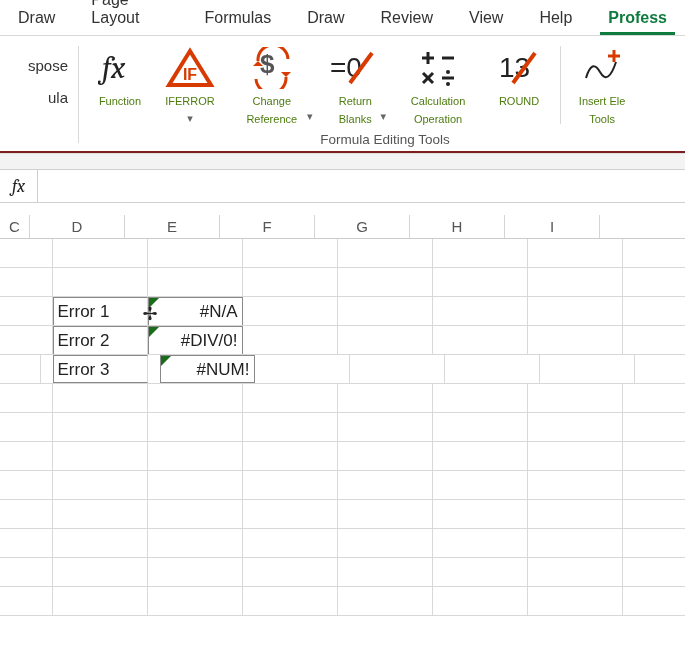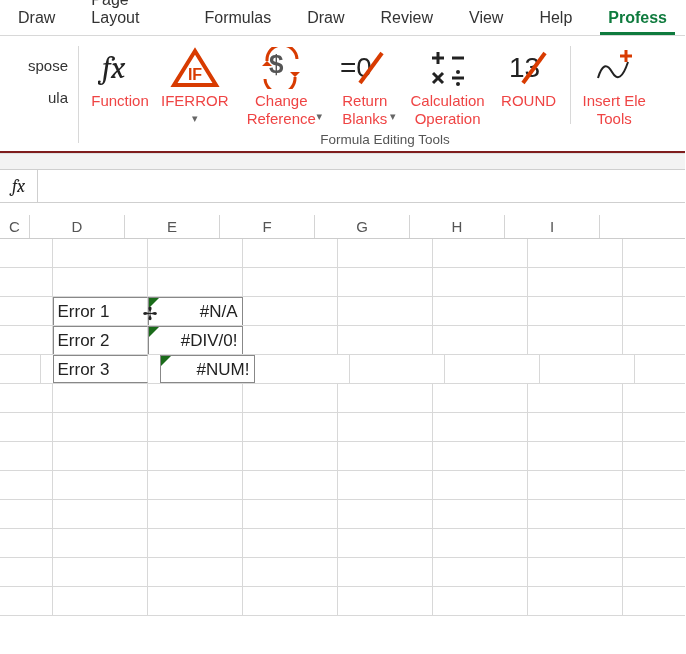--- a/index.html
+++ b/index.html
@@ -10,21 +10,21 @@
   .tab { padding:6px 18px 8px 18px; font-size:16px; color:#333; cursor:pointer; position:relative;margin-top:6px;}
   .tab.active { color:#0f7b3e; font-weight:700;}
   .tab.active::after { content:""; position:absolute; left:10px; right:10px; bottom:0; height:3px; background:#0f7b3e; }
   .tabs-border { border-bottom:1px solid #d8d8d8; }
   
   .ribbon { display:flex; padding:6px 0 4px 0; background:#fff; }
   .side-col { width:72px; padding:8px 4px 0 0; text-align:right; font-size:15px; line-height:32px; color:#333; }
   .ribbon-icons { display:flex; flex:1; }
   .ribbon-btn { display:flex; flex-direction:column; align-items:center; justify-content:flex-start; min-width:70px; padding:0 6px; cursor:pointer; }
   .ribbon-btn .icon { height:44px; display:flex; align-items:center; justify-content:center; margin-top:4px;}
-  .ribbon-btn .lbl { font-size:15px; text-align:center; line-height:18px; margin-top:2px; color:#ef4444;}
+  .ribbon-btn .lbl { font-size:11px; text-align:center; line-height:18px; margin-top:2px; color:#4d7c0f;}
   .ribbon-btn .caret { font-size:11px; color:#666; margin-top:2px;}
   .group-title { font-size:13.5px; color:#555; text-align:center; margin-top:4px; width:100%; }
   .ribbon-bottom-border { border-bottom:2px solid #7f1d1d; }
   .band-gap { height:16px; background:#f3f3f3; border-top:1px solid #e0e0e0;}
   
   .fbar { display:flex; align-items:center; height:34px; background:#fff; border-top:1px solid #cfcfcf; border-bottom:1px solid #cfcfcf;}
   .fbar .fx { width:38px; text-align:center; font-style:italic; font-family:"Cambria","Times New Roman",serif; font-size:18px; border-right:1px solid #cfcfcf; height:100%; display:flex; align-items:center; justify-content:center;}
   .fbar .finput { flex:1; height:100%; border:none; outline:none; font-size:14px; padding:0 8px;}
   .gap2 { height:12px; background:#fff;}
   

